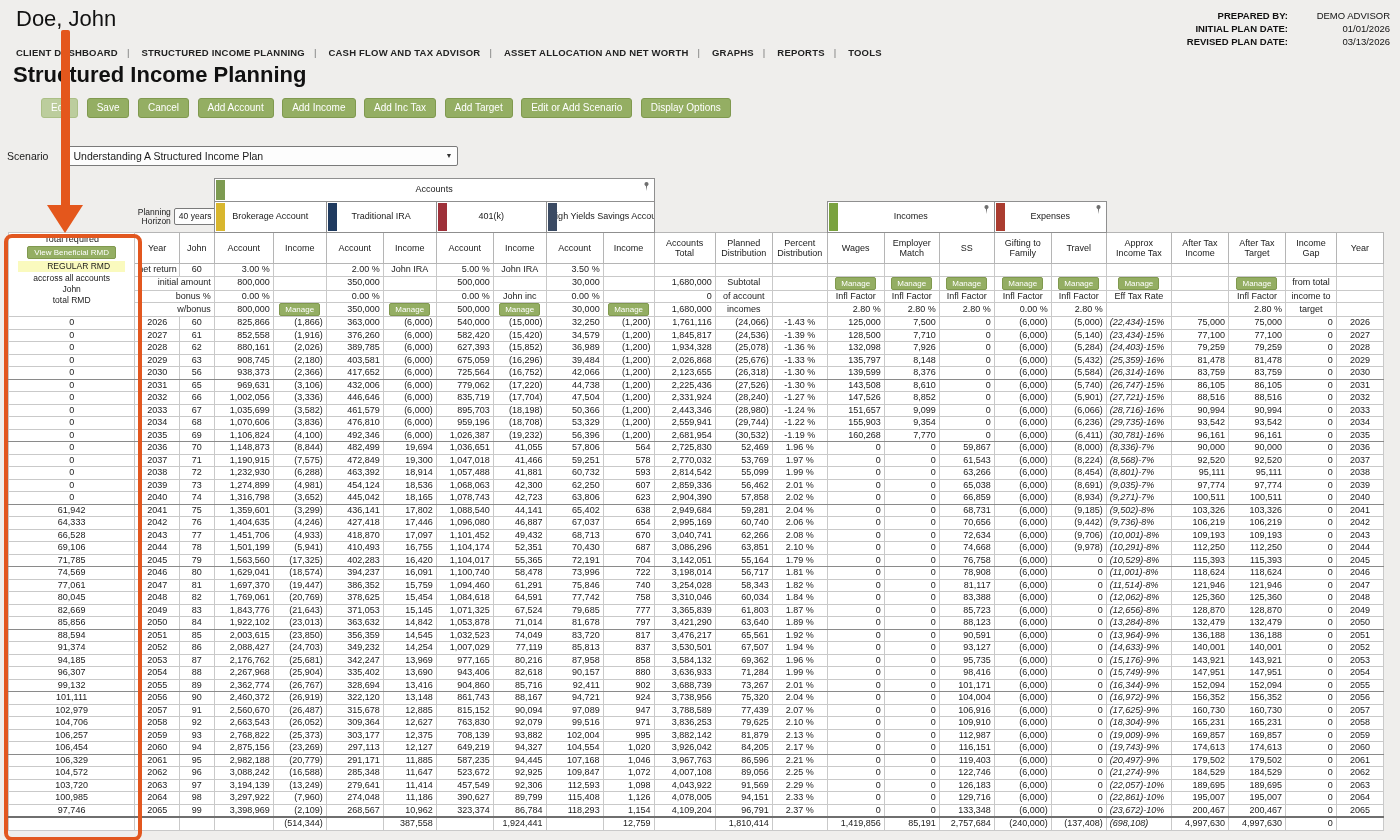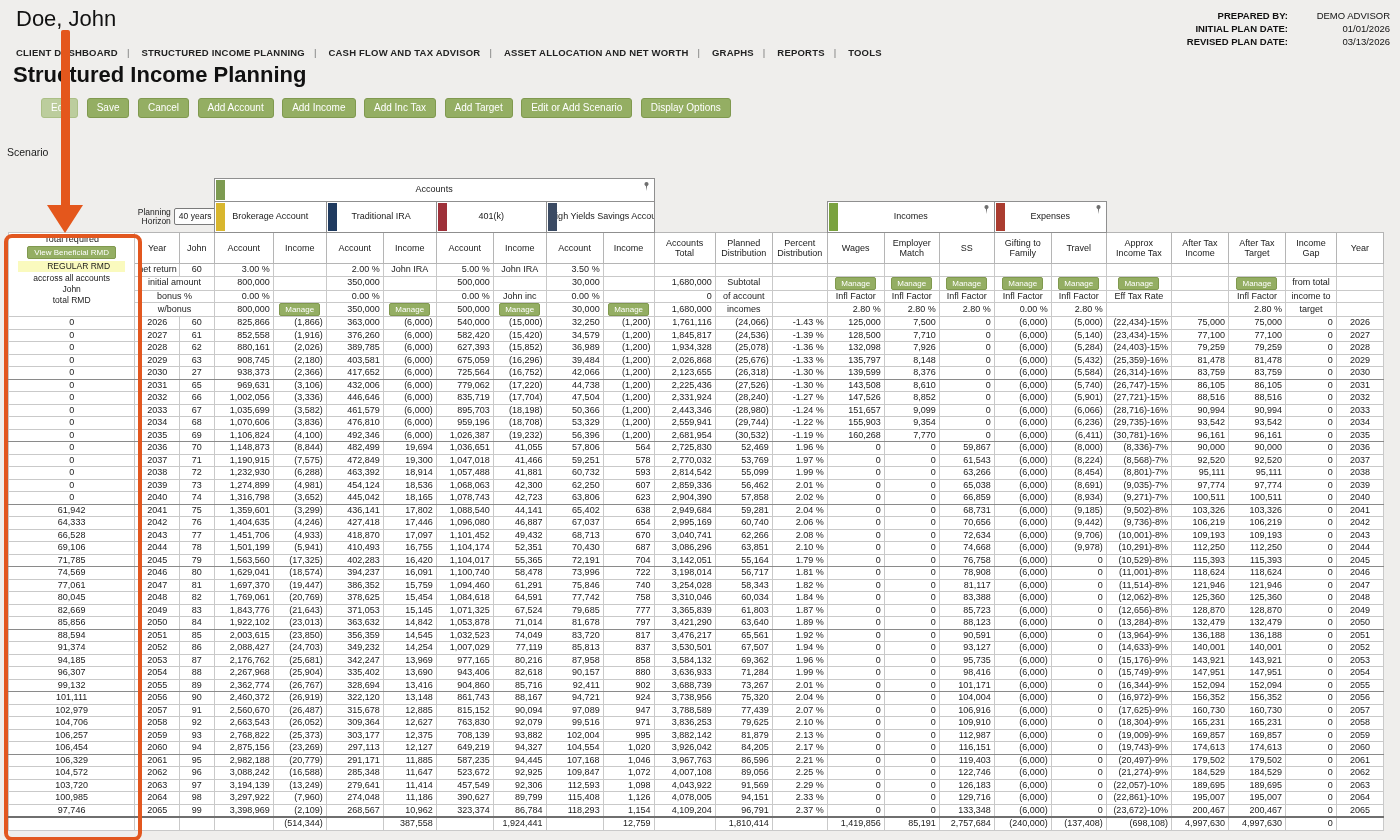--- a/index.html
+++ b/index.html
@@ -42,26 +42,26 @@
   .sw-401k{background:#9e3039;}
   .sw-hysa{background:#3a4a63;}
   .sw-incomes{background:#7aa23f;}
   .sw-expenses{background:#aa3c2f;}
   .pin{position:absolute;right:2px;top:2px;width:11px;height:11px;fill:#6f6f6f;cursor:pointer;}
   .planning-cell{vertical-align:middle;}
   .planning-inner{display:flex;align-items:flex-start;gap:3px;}
   .planning-label{font-size:8.5px;line-height:9px;text-align:right;color:#222;width:34px;white-space:normal;}
   .mini-select{min-width:42px;height:15px;line-height:15px;font-size:8.5px;padding:0 14px 0 4px;}
   
-  .lbl-cell{font-size:8.5px;text-align:center;color:#222;}
+  .lbl-cell{font-size:8.5px;text-align:right;color:#222;}
   .num{text-align:right;}
   .ctr{text-align:center;}
   .yr{text-align:center;}
-  .pct{text-align:right;}
-  .tax{text-align:right;}
+  .pct{text-align:center;}
+  .tax{font-style:italic;}
   .rmd{text-align:center;border-left-color:#bbb;border-right-color:#bbb;}
   .hl{background:#f2bf68;}
   .pink{background:#e8b3af;}
   .mng{display:inline-block;background:#94ae63;color:#fff;border:1px solid #80994f;border-radius:2px;font-size:8px;line-height:9px;padding:1px 5px;cursor:pointer;}
   td.mngc{text-align:center;padding:0 1px;}
   
   .rmdbox{vertical-align:top;text-align:center;padding:1px 2px;border-color:#b5b5b5;}
   .rmd-title{font-size:9px;line-height:12px;}
   .rmd-btn{display:inline-block;background:#94ae63;color:#fff;border:1px solid #80994f;border-radius:2px;font-size:8px;line-height:9px;padding:1px 6px;margin:1px 8px;cursor:pointer;}
   .rmd-mode{background:#fafabe;font-size:8.5px;line-height:11px;margin:1px 6px;cursor:pointer;padding-left:14px;}
@@ -107,20 +107,24 @@
   <span class="btn">Add Account</span>
   <span class="btn">Add Income</span>
   <span class="btn">Add Inc Tax</span>
   <span class="btn">Add Target</span>
   <span class="btn">Edit or Add Scenario</span>
   <span class="btn">Display Options</span>
 </div>
 
 <div class="abs" id="scenario-row">
   <span>Scenario</span>
+  <span class="fake-select" id="scenario-select">
+    <span>Understanding A Structured Income Plan</span>
+    <span class="caret">▼</span>
+  </span>
 </div>
 
 <div class="abs" id="table-wrap">
 <table class="tbl">
   <colgroup>
     <col style="width:124px">
         <col style="width:44px">
         <col style="width:34px">
     <col style="width:58px">
         <col style="width:52px">
@@ -435,21 +439,21 @@
           <td class="num">(5,432)</td>
           <td class="tax">(25,359)-16%</td>
           <td class="num">81,478</td>
           <td class="num">81,478</td>
           <td class="num">0</td>
           <td class="yr">2029</td>
         </tr>
         <tr class="grp">
           <td class="rmd">0</td>
           <td class="yr">2030</td>
-          <td class="yr">27</td>
+          <td class="yr">56</td>
           <td class="num">938,373</td>
           <td class="num">(2,366)</td>
           <td class="num">417,652</td>
           <td class="num">(6,000)</td>
           <td class="num">725,564</td>
           <td class="num">(16,752)</td>
           <td class="num">42,066</td>
           <td class="num">(1,200)</td>
           <td class="num">2,123,655</td>
           <td class="num">(26,318)</td>

